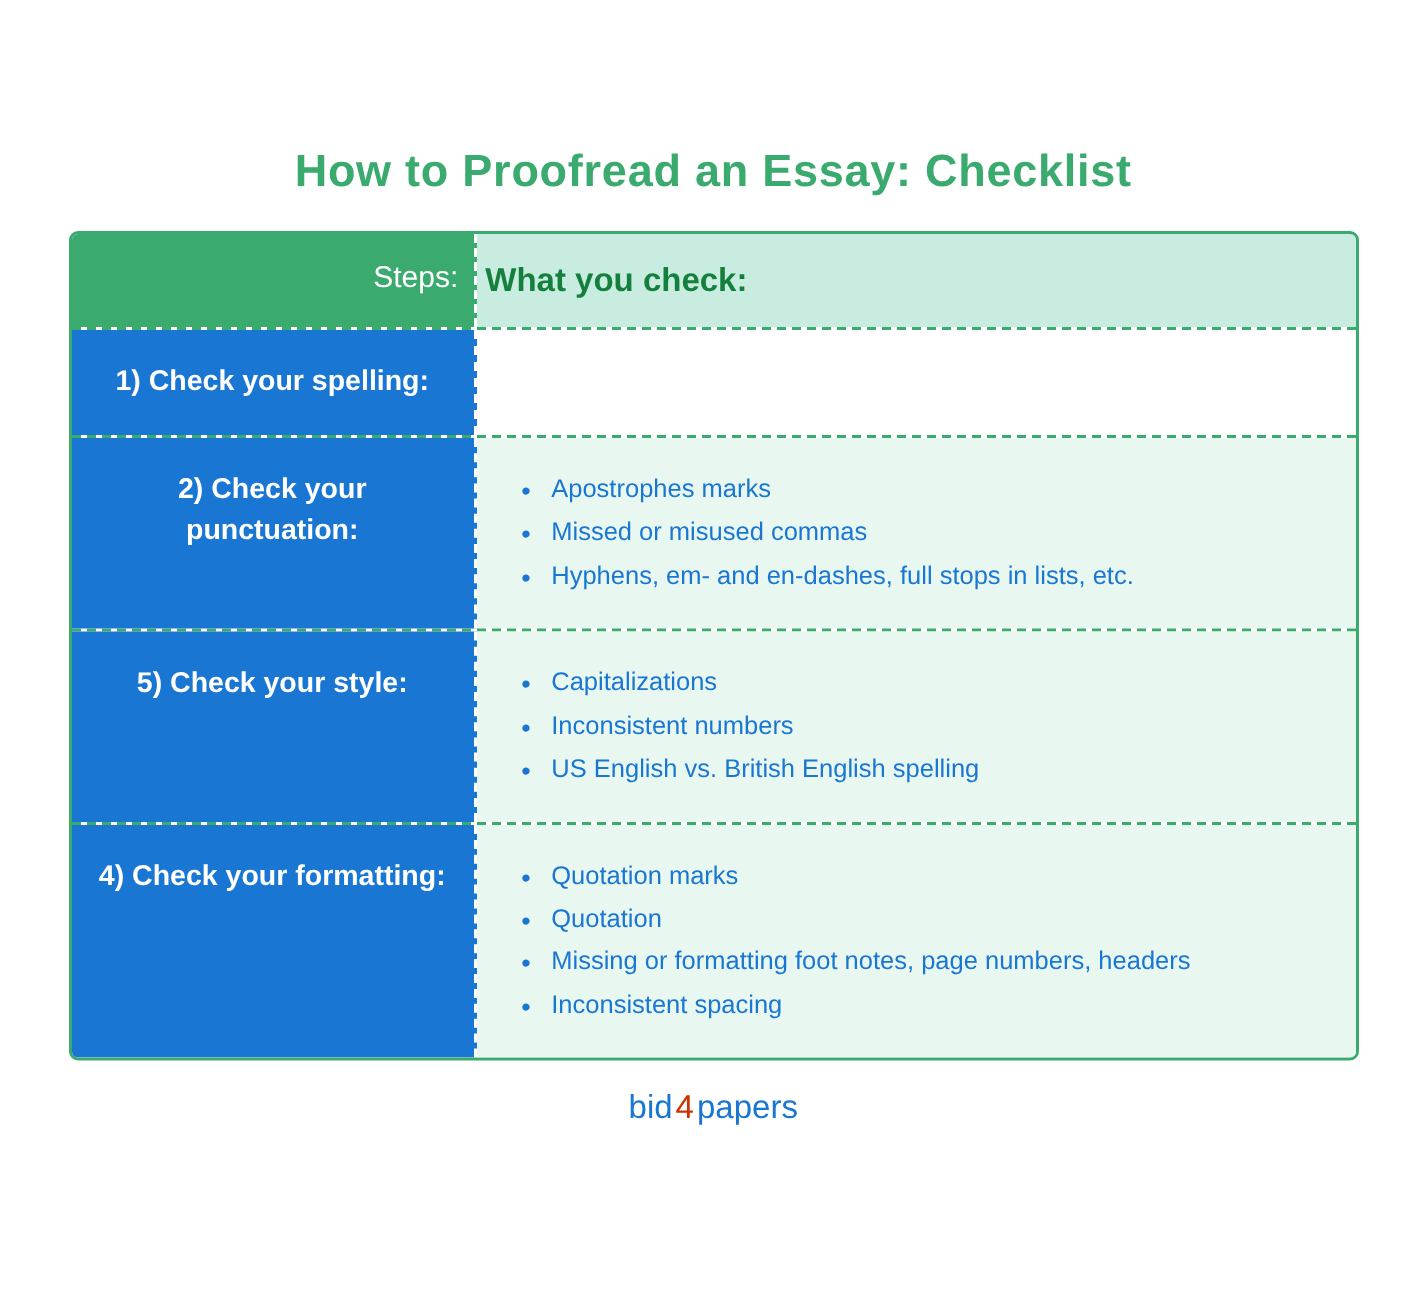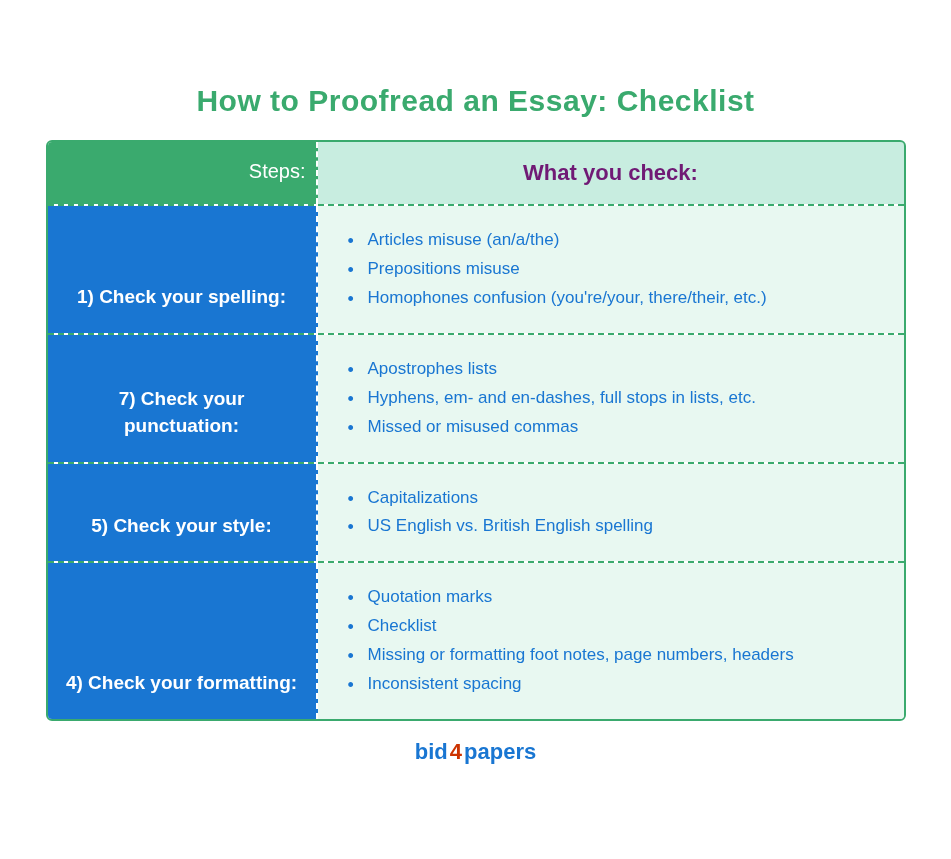--- a/index.html
+++ b/index.html
@@ -38,42 +38,42 @@
       min-width: 270px;
       padding: 18px 10px;
       text-align: right;
       color: #fff;
       font-size: 20px;
       font-weight: normal;
       border-right: 2px dashed #fff;
     }
     .header-check {
       flex: 1;
-      padding: 18px 27px;
-      text-align: center;
-      color: #701a75;
+      padding: 18px 6px;
+      text-align: left;
+      color: #15803d;
       font-size: 22px;
       font-weight: bold;
       background: #c8ede0;
     }
     .body-rows {
       display: flex;
       flex-direction: column;
     }
     .row {
       display: flex;
       border-top: 2px dashed #3aaa6e;
     }
     .step-cell {
       width: 270px;
       min-width: 270px;
       background: #1976d2;
       padding: 22px 14px;
       display: flex;
-      align-items: flex-end;
+      align-items: flex-start;
       justify-content: center;
       text-align: center;
       border-right: 2px dashed #fff;
     }
     .step-cell-text {
       color: #fff;
       font-size: 19px;
       font-weight: bold;
       line-height: 1.4;
     }
@@ -98,21 +98,21 @@
       color: #1976d2;
       position: absolute;
       left: 0;
       font-size: 18px;
     }
     .footer {
       text-align: center;
       margin-top: 18px;
       font-size: 22px;
       color: #1976d2;
-      font-weight: bold;
+      font-weight: normal;
       display: flex;
       align-items: center;
       justify-content: center;
       gap: 2px;
     }
     .footer-bid {
       color: #1976d2;
     }
     .footer-4 {
       color: #cc3300;
@@ -133,62 +133,56 @@
       <div class="header-steps">Steps:</div>
       <div class="header-check">What you check:</div>
     </div>
 
     <div class="body-rows">
 
       <div class="row">
         <div class="step-cell">
           <span class="step-cell-text">1) Check your spelling:</span>
         </div>
-        <div class="check-cell">
-          <ul>
-            <li>Articles misuse (an/a/the)</li>
-            <li>Prepositions misuse</li>
-            <li>Homophones confusion (you're/your, there/their, etc.)</li>
-          </ul>
-        </div>
       </div>
 
       <div class="row">
         <div class="step-cell">
-          <span class="step-cell-text">7) Check your punctuation:</span>
+          <span class="step-cell-text">2) Check your punctuation:</span>
         </div>
         <div class="check-cell">
           <ul>
-            <li>Apostrophes lists</li>
+            <li>Apostrophes marks</li>
+            <li>Missed or misused commas</li>
             <li>Hyphens, em- and en-dashes, full stops in lists, etc.</li>
-            <li>Missed or misused commas</li>
           </ul>
         </div>
       </div>
 
       <div class="row">
         <div class="step-cell">
           <span class="step-cell-text">5) Check your style:</span>
         </div>
         <div class="check-cell">
           <ul>
             <li>Capitalizations</li>
+            <li>Inconsistent numbers</li>
             <li>US English vs. British English spelling</li>
           </ul>
         </div>
       </div>
 
       <div class="row">
         <div class="step-cell">
           <span class="step-cell-text">4) Check your formatting:</span>
         </div>
         <div class="check-cell">
           <ul>
             <li>Quotation marks</li>
-            <li>Checklist</li>
+            <li>Quotation</li>
             <li>Missing or formatting foot notes, page numbers, headers</li>
             <li>Inconsistent spacing</li>
           </ul>
         </div>
       </div>
 
     </div>
   </div>
 
   <div class="footer">

